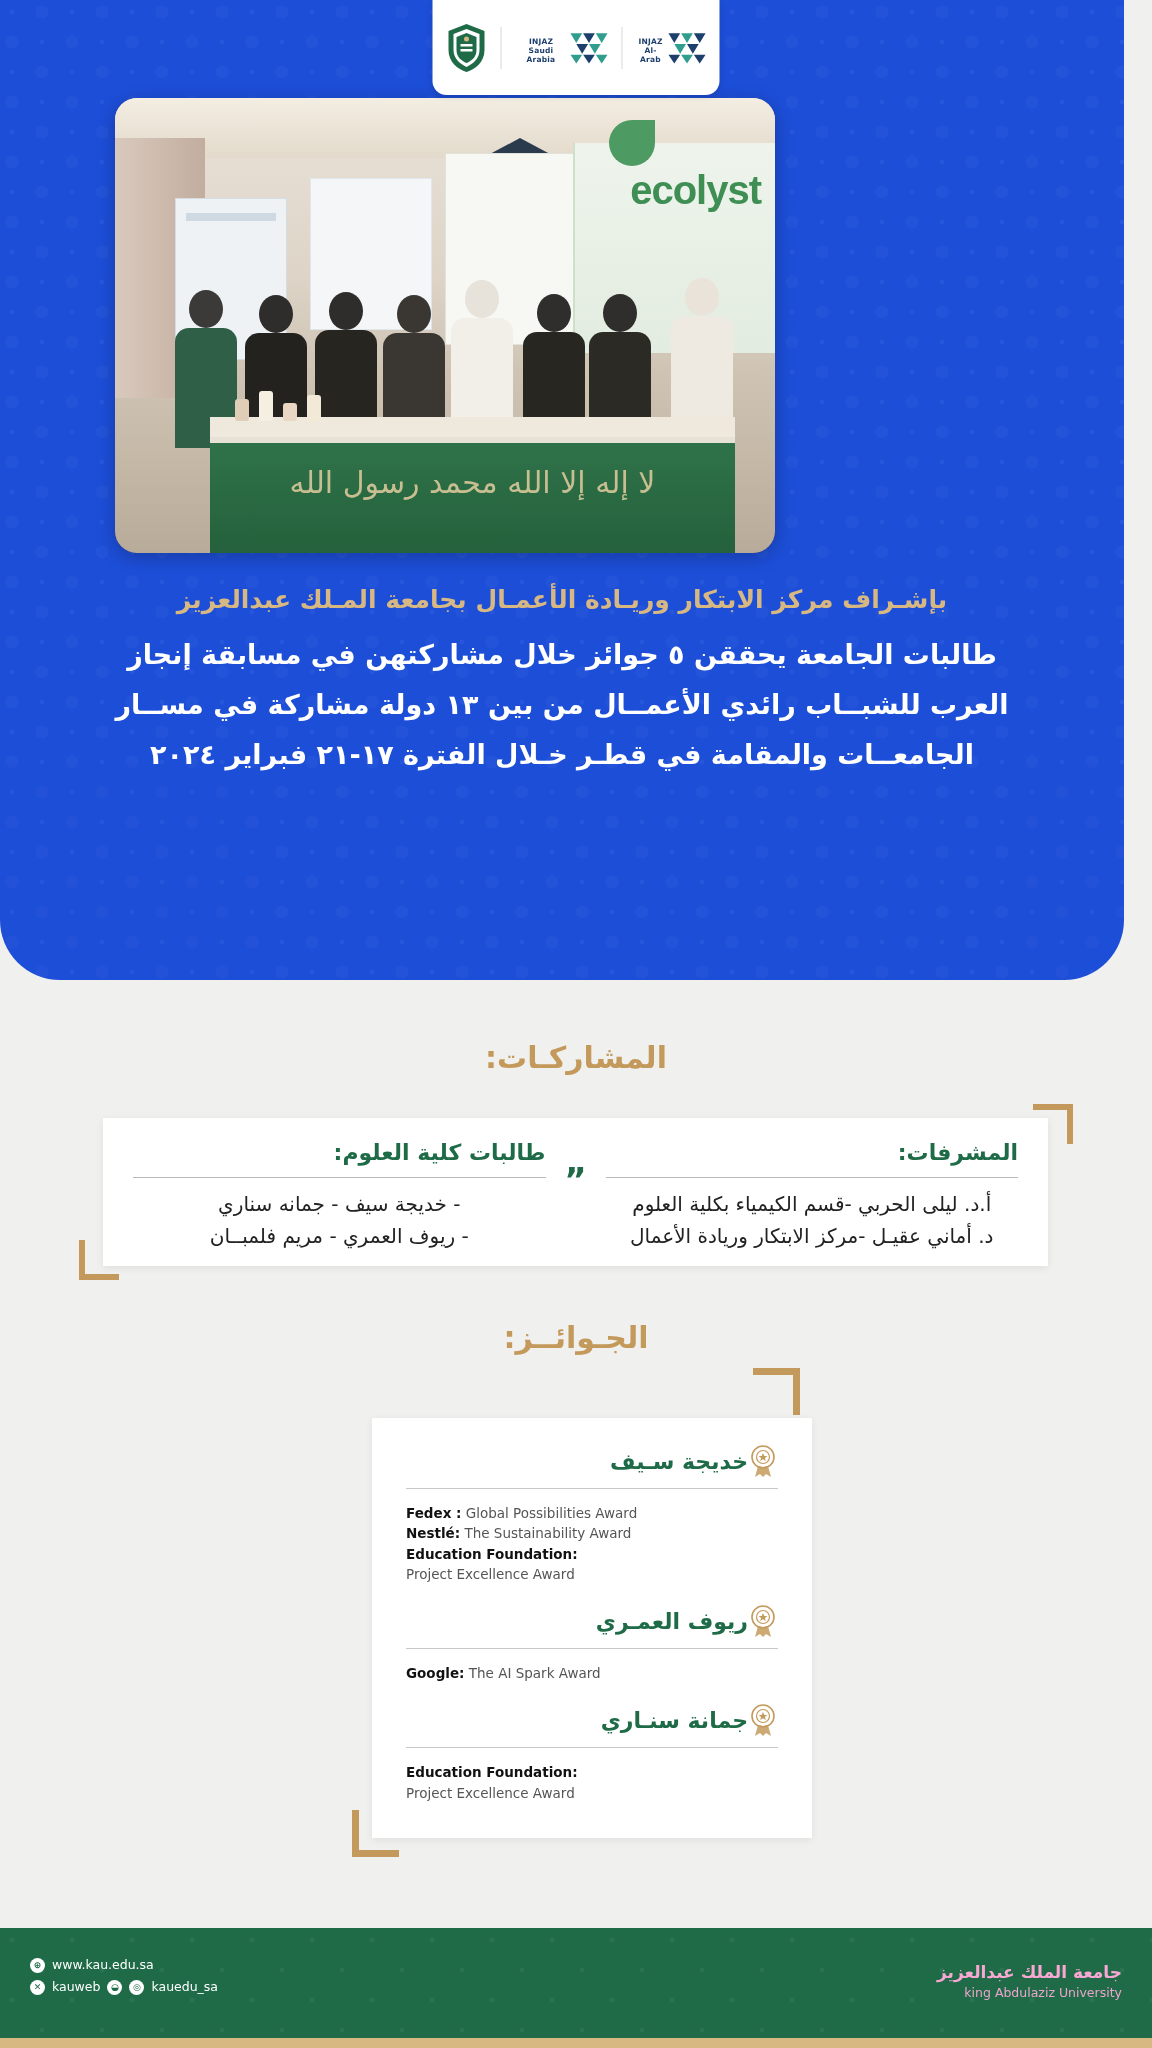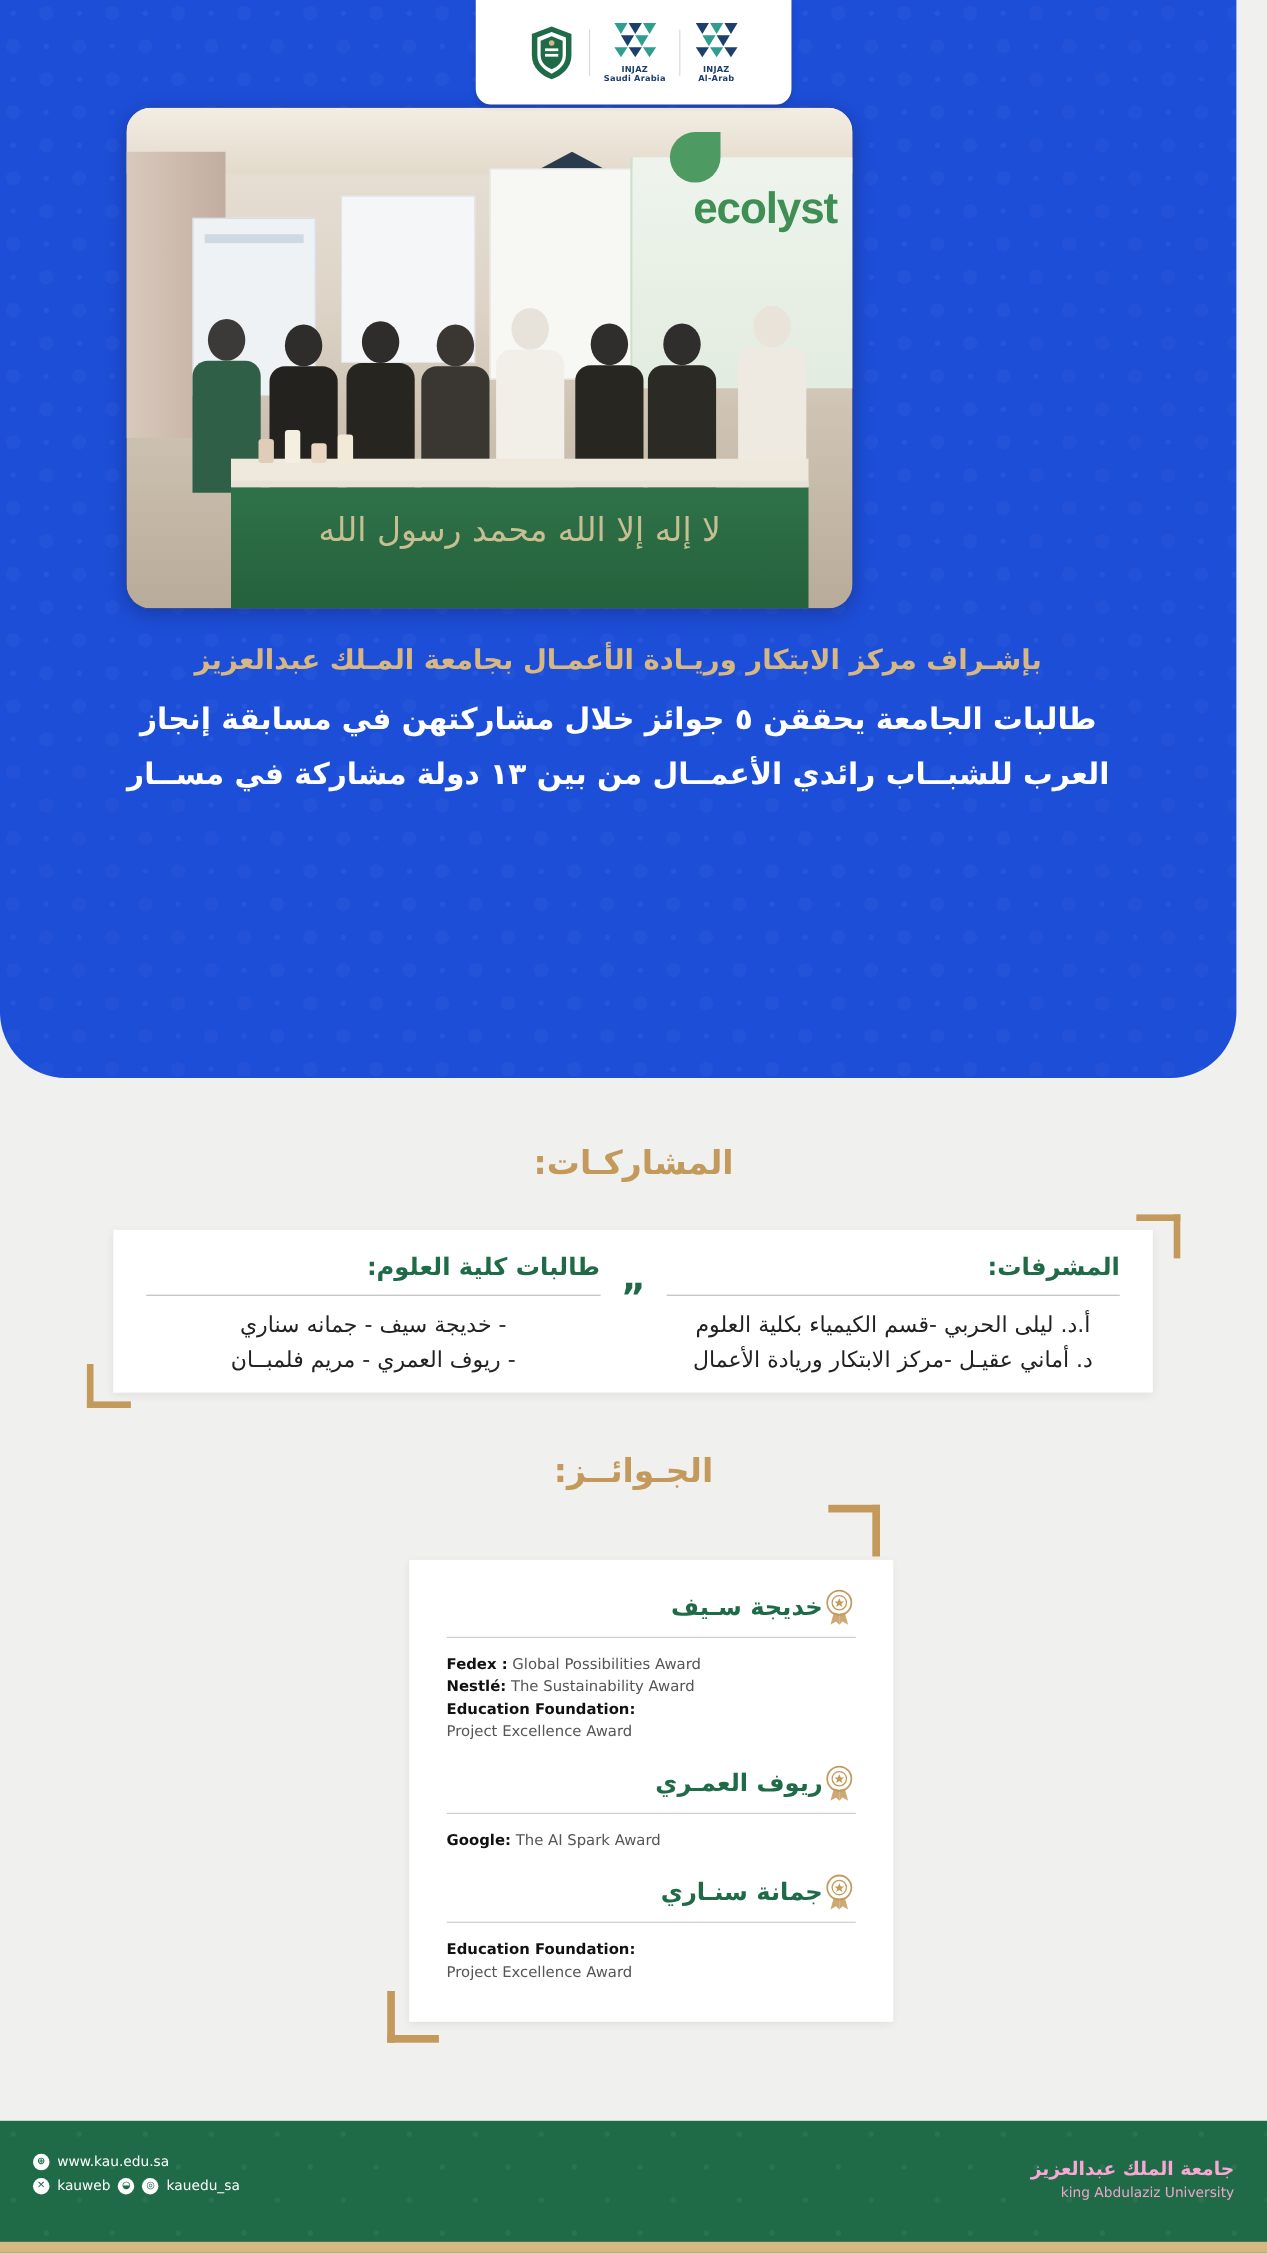--- a/index.html
+++ b/index.html
@@ -31,21 +31,21 @@
 
   
   .logo-card{
     position:absolute;left:50%;transform:translateX(-50%);top:0;
     width:287px;height:95px;background:#fff;
     border-bottom-left-radius:14px;border-bottom-right-radius:14px;
     display:flex;align-items:center;justify-content:center;gap:0;
     box-shadow:0 2px 6px rgba(0,0,0,.12);
     z-index:5;
   }
-  .logo-unit{display:flex;flex-direction:column;align-items:center;justify-content:center;padding:0 12px;}
+  .logo-unit{display:flex;align-items:center;justify-content:center;padding:0 12px;}
   .logo-sep{width:1px;height:42px;background:#d8d8d8;}
   .tri-mark{width:42px;height:34px;display:block;}
   .logo-cap{font-size:7.5px;line-height:9px;color:#1d3f6e;font-weight:bold;margin-top:5px;text-align:center;letter-spacing:.2px;direction:ltr;}
   .kau-seal{width:44px;height:52px;display:block;}
 
   
   .photo-frame{
     position:absolute;left:115px;top:98px;width:660px;height:455px;
     border-radius:22px;background:#5d5148;overflow:hidden;
     box-shadow:0 4px 18px rgba(0,0,0,.25);
@@ -201,20 +201,21 @@
     <div class="ph-table">
         <div class="ph-tableTxt">لا إله إلا الله محمد رسول الله</div>
       </div>
   </div>
 
   <div class="headline">
     <div class="hl-gold">بإشـراف مركز الابتكار وريـادة الأعمـال بجامعة المـلك عبدالعزيز</div>
     <div class="hl-white">
       <div>طالبات الجامعة يحققن ٥ جوائز خلال مشاركتهن في مسابقة إنجاز</div>
       <div>العرب للشبــاب رائدي الأعمــال من بين ١٣ دولة مشاركة في مســار</div>
+      <div>الجامعــات والمقامة في قطـر خـلال الفترة ١٧-٢١ فبراير ٢٠٢٤</div>
     </div>
   </div>
 </div>
 
 <div class="logo-card">
   <div class="logo-unit">
     <svg class="tri-mark" viewBox="0 0 42 34">
       <polygon points="2,2 14,2 8,12" fill="#1d3f6e"></polygon>
         <polygon points="15,2 27,2 21,12" fill="#2f9e8f"></polygon>
       <polygon points="28,2 40,2 34,12" fill="#1d3f6e"></polygon>

